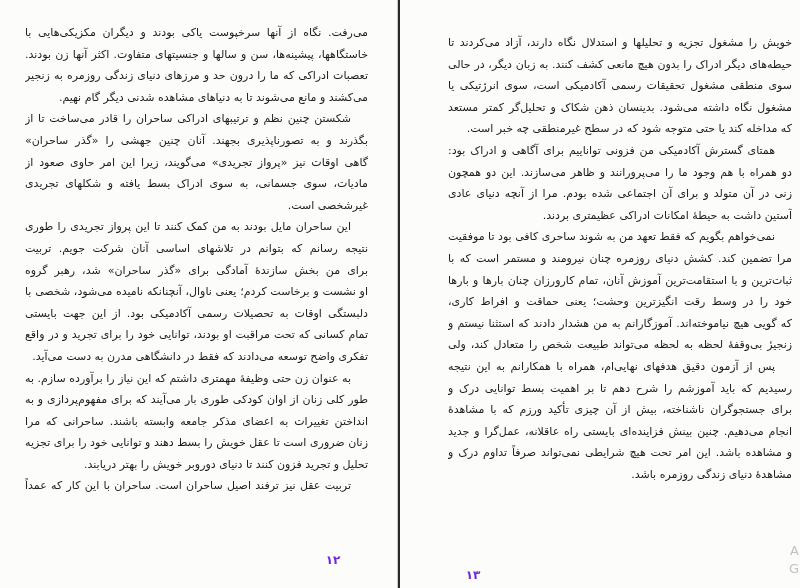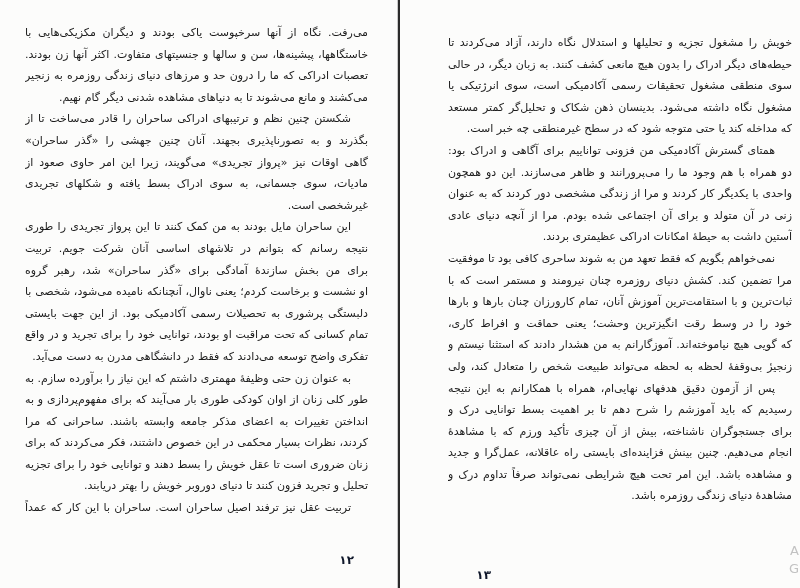--- a/index.html
+++ b/index.html
@@ -39,21 +39,22 @@
     text-justify: inter-word;
     overflow: hidden;
     white-space: normal;
   }
   .line.indent { padding-right: 17px; }
   .line.end { text-align-last: right; }
   .pagenum {
     position: absolute;
     font-size: 12px;
     font-weight: bold;
-    color: #0f172a;
+    color: #6d28d9;
+    text-align: center;
     direction: rtl;
   }
   .pagenum-left  { left: 312px; top: 553px; width: 42px; }
   .pagenum-right { left: 455px; top: 568px; width: 36px; }
   .watermark {
     position: absolute;
     color: #c2c2c2;
     font-size: 13px;
     line-height: 1;
     font-family: "DejaVu Sans", sans-serif;
@@ -75,41 +76,39 @@
       <div class="line end">می‌کشند و مانع می‌شوند تا به دنیاهای مشاهده شدنی دیگر گام نهیم.</div>
       <div class="line indent">شکستن چنین نظم و ترتیبهای ادراکی ساحران را قادر می‌ساخت تا از مانع</div>
       <div class="line">بگذرند و به تصورناپذیری بجهند. آنان چنین جهشی را «گذر ساحران» می‌نامند.</div>
       <div class="line">گاهی اوقات نیز «پرواز تجریدی» می‌گویند، زیرا این امر حاوی صعود از سوی</div>
       <div class="line">مادیات، سوی جسمانی، به سوی ادراک بسط یافته و شکلهای تجریدی</div>
       <div class="line end">غیرشخصی است.</div>
       <div class="line indent">این ساحران مایل بودند به من کمک کنند تا این پرواز تجریدی را طوری به</div>
       <div class="line">نتیجه رسانم که بتوانم در تلاشهای اساسی آنان شرکت جویم. تربیت آکادمیکی</div>
       <div class="line">برای من بخش سازندهٔ آمادگی برای «گذر ساحران» شد، رهبر گروه ساحران که با</div>
       <div class="line">او نشست و برخاست کردم؛ یعنی ناوال، آنچنانکه نامیده می‌شود، شخصی با</div>
-      <div class="line">دلبستگی پرشوری به تحصیلات رسمی آکادمیکی بود. از این جهت بایستی</div>
+      <div class="line">دلبستگی اوقات به تحصیلات رسمی آکادمیکی بود. از این جهت بایستی</div>
       <div class="line">تمام کسانی که تحت مراقبت او بودند، توانایی خود را برای تجرید و در واقع</div>
       <div class="line end">تفکری واضح توسعه می‌دادند که فقط در دانشگاهی مدرن به دست می‌آید.</div>
       <div class="line indent">به عنوان زن حتی وظیفهٔ مهمتری داشتم که این نیاز را برآورده سازم. به</div>
       <div class="line">طور کلی زنان از اوان کودکی طوری بار می‌آیند که برای مفهوم‌پردازی و به راه</div>
       <div class="line">انداختن تغییرات به اعضای مذکر جامعه وابسته باشند. ساحرانی که مرا تربیت</div>
-      <div class="line">کردند، نظرات بسیار محکمی در این خصوص داشتند، فکر می‌کردند که برای</div>
       <div class="line">زنان ضروری است تا عقل خویش را بسط دهند و توانایی خود را برای تجزیه و</div>
       <div class="line end">تحلیل و تجرید فزون کنند تا دنیای دوروبر خویش را بهتر دریابند.</div>
       <div class="line indent">تربیت عقل نیز ترفند اصیل ساحران است. ساحران با این کار که عمداً ذهن</div>
     </div>
 
   <div class="page page-right" id="right-lines">
       <div class="line">خویش را مشغول تجزیه و تحلیلها و استدلال نگاه دارند، آزاد می‌کردند تا</div>
       <div class="line">حیطه‌های دیگر ادراک را بدون هیچ مانعی کشف کنند. به زبان دیگر، در حالی که</div>
       <div class="line">سوی منطقی مشغول تحقیقات رسمی آکادمیکی است، سوی انرژتیکی یا</div>
       <div class="line">مشغول نگاه داشته می‌شود. بدینسان ذهن شکاک و تحلیل‌گر کمتر مستعد است</div>
       <div class="line end">که مداخله کند یا حتی متوجه شود که در سطح غیرمنطقی چه خبر است.</div>
       <div class="line indent">همتای گسترش آکادمیکی من فزونی تواناییم برای آگاهی و ادراک بود: این</div>
       <div class="line">دو همراه با هم وجود ما را می‌پرورانند و ظاهر می‌سازند. این دو همچون</div>
-      <div class="line">واحدی با یکدیگر کار کردند و مرا از زندگی مشخصی دور کردند که به عنوان</div>
       <div class="line">زنی در آن متولد و برای آن اجتماعی شده بودم. مرا از آنچه دنیای عادی برایم در</div>
       <div class="line end">آستین داشت به حیطهٔ امکانات ادراکی عظیمتری بردند.</div>
       <div class="line indent">نمی‌خواهم بگویم که فقط تعهد من به شوند ساحری کافی بود تا موفقیت</div>
       <div class="line">مرا تضمین کند. کشش دنیای روزمره چنان نیرومند و مستمر است که با وجود با</div>
       <div class="line">ثبات‌ترین و با استقامت‌ترین آموزش آنان، تمام کارورزان چنان بارها و بارها</div>
       <div class="line">خود را در وسط رقت انگیزترین وحشت؛ یعنی حماقت و افراط کاری، می‌یابند</div>
       <div class="line">که گویی هیچ نیاموخته‌اند. آموزگارانم به من هشدار دادند که استثنا نیستم و فقط</div>
       <div class="line">زنجیرٔ بی‌وقفهٔ لحظه به لحظه می‌تواند طبیعت شخص را متعادل کند، ولی</div>
       <div class="line indent">پس از آزمون دقیق هدفهای نهایی‌ام، همراه با همکارانم به این نتیجه</div>
       <div class="line">رسیدیم که باید آموزشم را شرح دهم تا بر اهمیت بسط توانایی درک و مشاهده</div>

